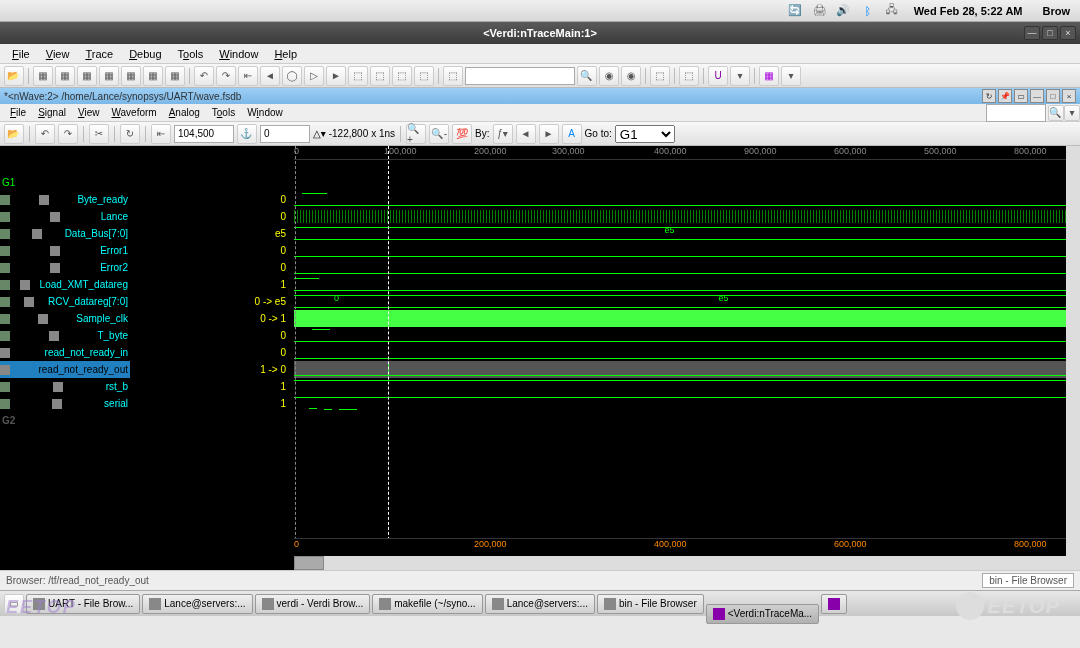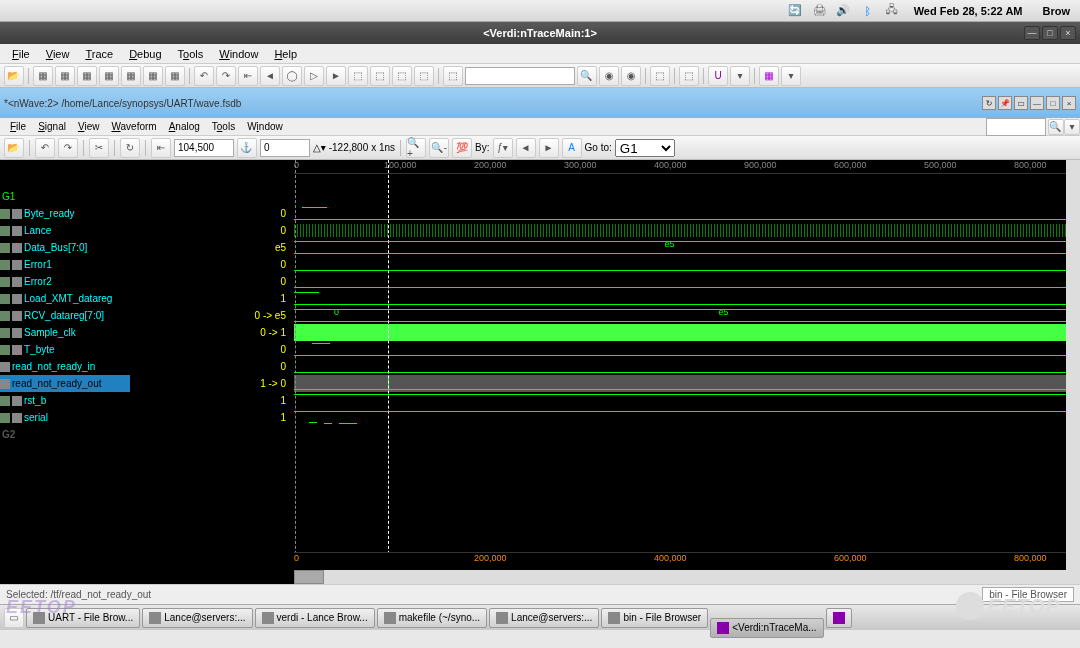--- a/index.html
+++ b/index.html
@@ -26,37 +26,37 @@
 .menubar span { padding: 2px 8px; cursor: pointer; }
 .menubar span u { text-decoration: underline; }
 
 
 .toolbar { height: 24px; background: linear-gradient(#f8f8f8,#e0e0e0); border-bottom: 1px solid #bbb; display: flex; align-items: center; padding: 0 4px; gap: 2px; }
 .tb-btn { width: 20px; height: 20px; border: 1px solid #ccc; border-radius: 2px; background: linear-gradient(#fff,#e8e8e8); display: flex; align-items: center; justify-content: center; font-size: 10px; color: #555; cursor: pointer; }
 .tb-sep { width: 1px; height: 16px; background: #bbb; margin: 0 2px; }
 .tb-input { height: 18px; border: 1px solid #aaa; padding: 0 4px; font-size: 10px; }
 
 
-.subwin-bar { height: 30px; background: linear-gradient(#9dcff5,#7bb8e8); display: flex; align-items: center; padding: 0 4px; font-size: 10px; color: #333; }
+.subwin-bar { height: 16px; background: linear-gradient(#9dcff5,#7bb8e8); display: flex; align-items: center; padding: 0 4px; font-size: 10px; color: #333; }
 .subwin-spacer { flex: 1; }
 .subwin-btn { width: 14px; height: 14px; border: 1px solid #888; background: #ddd; margin-left: 2px; display: flex; align-items: center; justify-content: center; font-size: 8px; cursor: pointer; }
 
 .submenubar { height: 18px; background: #eee; border-bottom: 1px solid #ccc; display: flex; align-items: center; padding-left: 4px; }
 .submenubar span { padding: 1px 6px; cursor: pointer; font-size: 10px; }
 
 .wave-toolbar { height: 24px; background: linear-gradient(#f8f8f8,#e0e0e0); border-bottom: 1px solid #bbb; display: flex; align-items: center; padding: 0 4px; gap: 3px; font-size: 10px; }
 .wave-toolbar input { height: 18px; border: 1px solid #aaa; background: #fff; padding: 0 3px; font-size: 10px; }
 
 
 .wave-body { display: flex; height: 424px; background: #000; }
 .signal-panel { width: 130px; background: #000; color: #0ff; font-family: monospace; font-size: 10px; overflow: hidden; }
 .value-panel { width: 164px; background: #000; color: #ff0; font-family: monospace; font-size: 10px; text-align: right; padding-right: 8px; }
 .wave-panel { flex: 1; background: #000; position: relative; overflow: hidden; }
 
-.sig-row { height: 17px; display: flex; align-items: center; justify-content: flex-start; padding-right: 2px; white-space: nowrap; }
+.sig-row { height: 17px; display: flex; align-items: center; justify-content: space-between; padding-right: 2px; white-space: nowrap; }
 .sig-group { color: #0f0; justify-content: flex-start; padding-left: 2px; }
 .sig-icon { width: 10px; height: 10px; background: #686; margin-right: 2px; display:inline-block; }
 .sig-icon2 { width: 10px; height: 10px; background: #888; margin-right: 2px; display:inline-block; }
 .sig-selected { background: #2080c0; color: #000; }
 
 .val-row { height: 17px; display: flex; align-items: center; justify-content: flex-end; color: #ff0; }
 
 .ruler { height: 14px; background: #000; border-bottom: 1px solid #333; position: relative; color: #888; font-size: 9px; font-family: monospace; }
 .ruler-tick { position: absolute; top: 0; }
 .cursor-line { position: absolute; top: 0; bottom: 0; width: 1px; border-left: 1px dashed #fff; }
@@ -306,21 +306,21 @@
     <div class="val-row">1 -&gt; 0</div>
     <div class="val-row">1</div>
     <div class="val-row">1</div>
   </div>
 
   <div class="wave-panel">
     <div class="ruler">
       <span class="ruler-tick" style="left:0">0</span>
       <span class="ruler-tick" style="left:90px">100,000</span>
       <span class="ruler-tick" style="left:180px">200,000</span>
-      <span class="ruler-tick" style="left:270px">300,000</span>
+      <span class="ruler-tick" style="left:258px">300,000</span>
       <span class="ruler-tick" style="left:360px">400,000</span>
       <span class="ruler-tick" style="left:450px">900,000</span>
       <span class="ruler-tick" style="left:540px">600,000</span>
       <span class="ruler-tick" style="left:630px">500,000</span>
       <span class="ruler-tick" style="left:720px">800,000</span>
     </div>
     <div style="height:14px;"></div>
     <div class="wave-row"></div>
     <div class="wave-row">
         <div class="wave-low"></div>
@@ -383,37 +383,37 @@
       <span class="ruler-tick" style="left:720px">800,000</span>
     </div>
     <div style="position:absolute;bottom:0;left:0;right:0;height:14px;background:#ddd;">
       <div style="position:absolute;left:0;width:30px;height:100%;background:#aaa;border:1px solid #888;"></div>
     </div>
   </div>
   <div class="vscroll"></div>
 </div>
 
 <div class="statusbar">
-  <span>Selected: /tf/read_not_ready_out</span>
+  <span>Browser: /tf/read_not_ready_out</span>
   <span class="statusbar-right">bin - File Browser</span>
 </div>
 
 <div class="taskbar">
   <div class="tb-btn">▭</div>
   <div class="task-btn">
       <div class="task-ico"></div>
       <span>UART - File Brow...</span>
     </div>
   <div class="task-btn">
       <div class="task-ico"></div>
       <span>Lance@servers:...</span>
     </div>
   <div class="task-btn">
       <div class="task-ico"></div>
-      <span>verdi - Lance Brow...</span>
+      <span>verdi - Verdi Brow...</span>
     </div>
   <div class="task-btn">
       <div class="task-ico"></div>
       <span>makefile (~/syno...</span>
     </div>
   <div class="task-btn">
       <div class="task-ico"></div>
       <span>Lance@servers:...</span>
     </div>
   <div class="task-btn">

